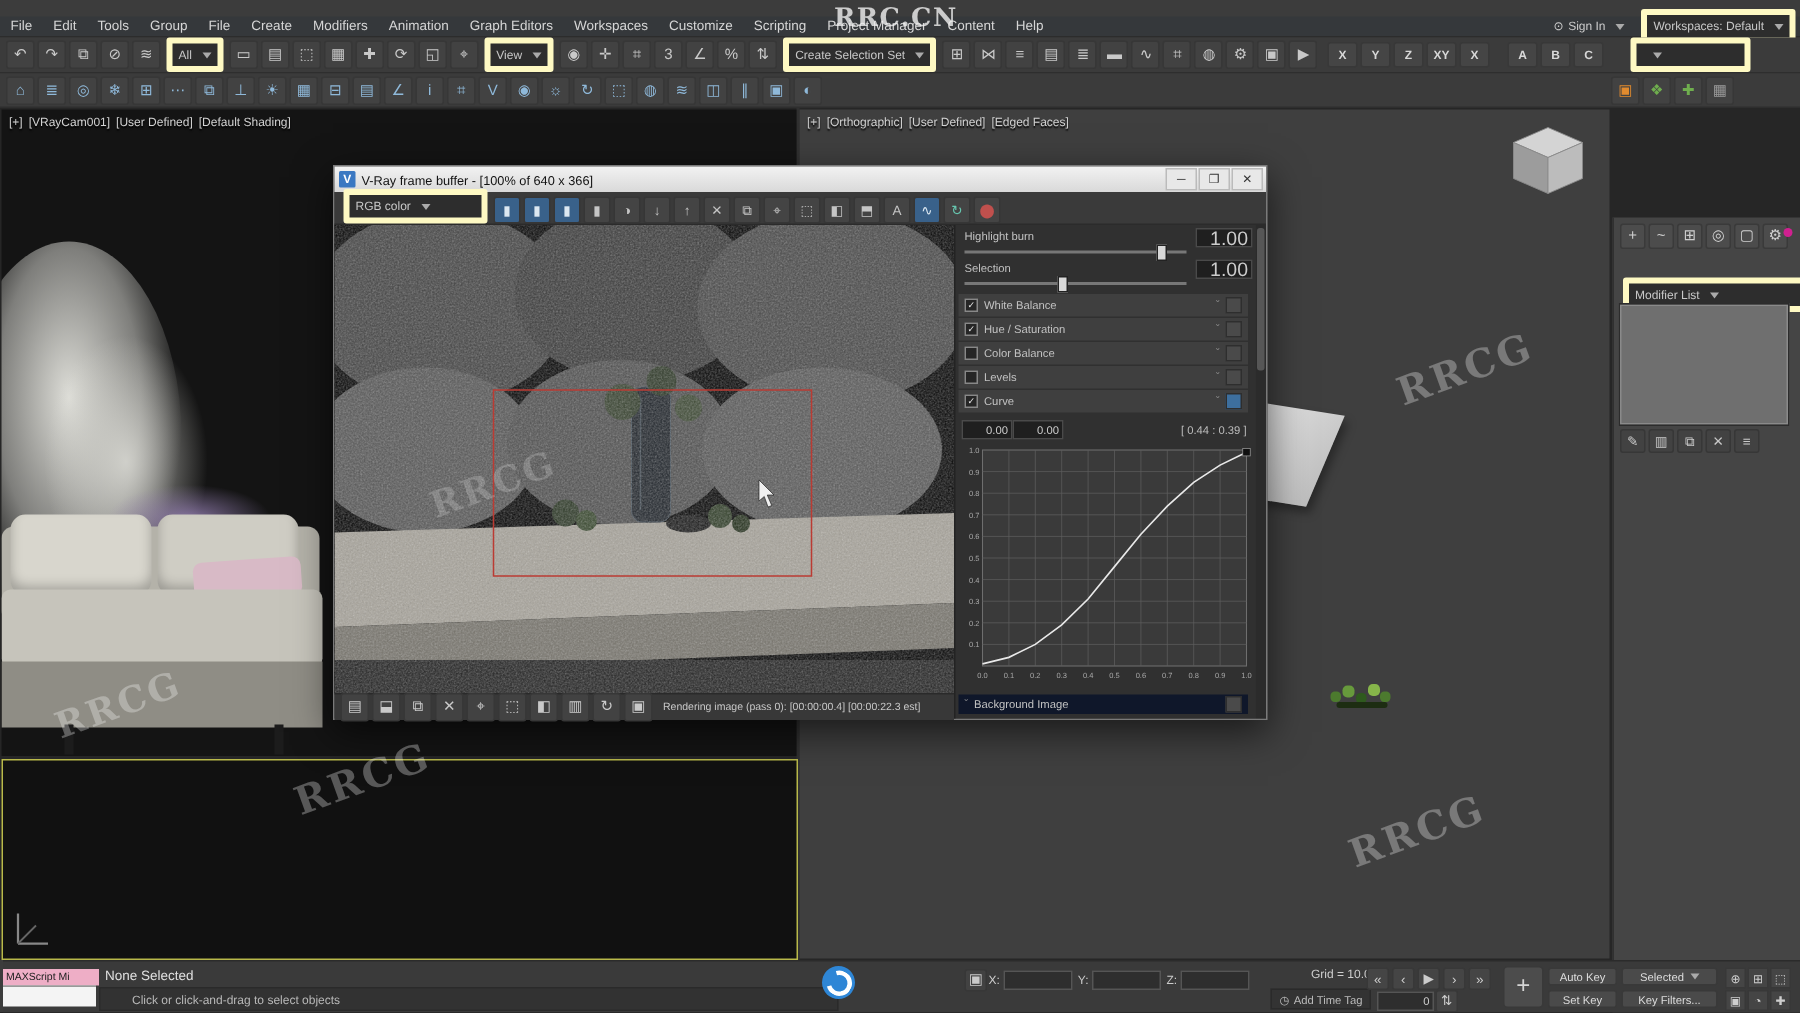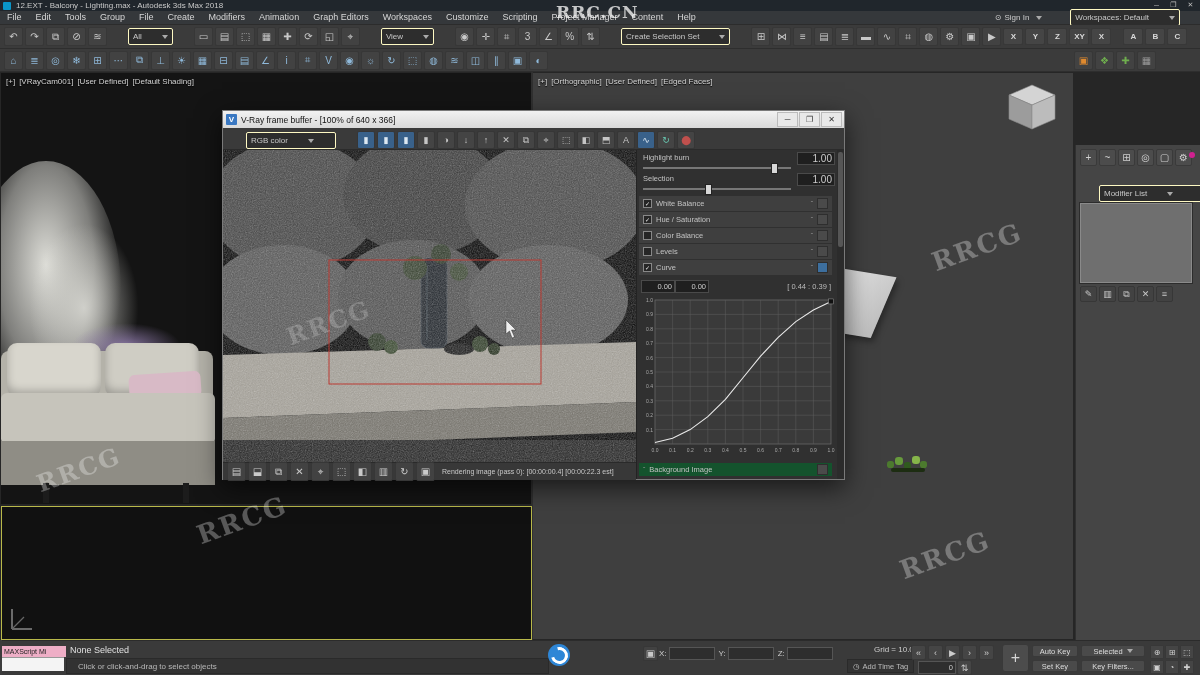--- a/index.html
+++ b/index.html
@@ -20,22 +20,22 @@
   .ws-dd{height:11px;margin-right:6px}
 
   .toolbar{left:0;width:1200px;background:#3b3b3b;border-bottom:1px solid #2e2e2e;display:flex;align-items:center;padding:0 3px;box-sizing:border-box}
   .tb1{top:25px;height:24px}
   .tb2{top:49px;height:23px}
   .ti{width:17px;height:17px;display:flex;align-items:center;justify-content:center;font-size:10px;color:#c9c9c9;
       background:#424242;border:1px solid #373737;border-radius:2px;margin:0 1px;flex:0 0 auto;overflow:hidden}
   .tb2 .ti{color:#8fb9da}
   .lt{min-width:14px;height:15px;padding:0 2px;display:flex;align-items:center;justify-content:center;font-size:8px;font-weight:bold;
       color:#d8d8d8;background:#454545;border:1px solid #383838;border-radius:2px;margin:0 1px;flex:0 0 auto}
-  .dd{height:15px;background:#2d2d2d;border:1px solid #fef9c3;border-radius:2px;color:#c8c8c8;font-size:8px;
-      display:flex;align-items:center;padding:0 4px;margin:0 20px;gap:16px;white-space:nowrap;flex:0 0 auto}
+  .dd{height:15px;background:#2d2d2d;border:4px solid #fef9c3;border-radius:2px;color:#c8c8c8;font-size:8px;
+      display:flex;align-items:center;padding:0 4px;margin:0 3px;gap:3px;white-space:nowrap;flex:0 0 auto}
   .caret{width:0;height:0;border-left:3px solid transparent;border-right:3px solid transparent;border-top:4px solid #aaa;margin-left:4px}
   .push{margin-left:auto}
 
   
   .vp-area{left:0;top:72px;width:1200px;height:568px;background:#262626}
   .vp-tl{left:1px;top:1px;width:530px;height:431px;background:#141414;overflow:hidden}
   .vp-bl{left:1px;top:434px;width:529px;height:132px;background:#111;border:1px solid #b9b94a;overflow:hidden}
   .vp-r{left:533px;top:1px;width:540px;height:566px;background:#3f3f3f;overflow:hidden}
   .vdiv{left:531px;top:0;width:2px;height:568px;background:#303030}
   .vpl{font-size:8px;color:#d2d2d2;margin-right:4px;text-shadow:0 1px 1px #000;white-space:nowrap}
@@ -75,41 +75,41 @@
   .vti{width:16px;height:16px;display:flex;align-items:center;justify-content:center;font-size:9px;color:#c5c5c5;background:#444;border:1px solid #363636;border-radius:2px;margin:0 1px;flex:0 0 auto}
   .vfb-body{display:flex;height:329px}
   .vfb-imgcol{width:413px;display:flex;flex-direction:column}
   .vfb-canvas{width:413px;height:312px;background:#0a0a0a;position:relative}
   .vfb-status{height:17px;background:#383838;border-top:1px solid #2a2a2a;display:flex;align-items:center;padding:0 3px;gap:1px}
   .vfb-stxt{font-size:7px;color:#c8c8c8;margin-left:5px;white-space:nowrap}
   .vfb-right{width:201px;background:#303030;border-left:1px solid #232323;position:relative;font-size:7.5px;color:#c2c2c2}
   .vfb-scroll{width:7px;background:#2b2b2b;position:relative}
   .vfb-thumb{position:absolute;left:1px;top:2px;width:5px;height:95px;background:#565656;border-radius:2px}
   .cc-lbl{position:absolute;left:6px}
-  .cc-val{position:absolute;width:34px;height:11px;background:#1f1f1f;border:1px solid #4a4a4a;color:#ccc;font-size:10px;
+  .cc-val{position:absolute;width:34px;height:11px;background:#1f1f1f;border:1px solid #4a4a4a;color:#ccc;font-size:13px;
           display:flex;align-items:center;justify-content:flex-end;padding-right:2px}
   .cc-track{position:absolute;left:6px;width:148px;height:2px;background:#777}
   .cc-thumb{position:absolute;top:-4px;width:5px;height:9px;background:#d8d8d8;border:1px solid #222}
   .cc-row{position:absolute;left:2px;width:193px;height:15px;background:#3f3f3f;display:flex;align-items:center;padding:0 4px;box-sizing:border-box;gap:4px}
   .cc-chk{width:7px;height:7px;background:#262626;border:1px solid #888;display:flex;align-items:center;justify-content:center;font-size:6px;color:#e8e8e8}
   .cc-name{flex:1}
   .cc-chev{color:#999;font-size:7px}
   .cc-sq{width:9px;height:9px;background:#4a4a4a;border:1px solid #2e2e2e}
   .cc-sq.on{background:#3d6f9e}
   .pt-box{position:absolute;width:30px;height:11px;background:#1f1f1f;border:1px solid #4a4a4a;color:#ccc;
           display:flex;align-items:center;justify-content:flex-end;padding-right:2px;font-size:7.5px}
   .cursor-pos{position:absolute;right:6px;color:#bbb}
-  .bgimg-row{position:absolute;left:2px;bottom:3px;width:193px;height:13px;background:#14532d;display:flex;align-items:center;padding:0 4px;box-sizing:border-box;gap:4px}
+  .bgimg-row{position:absolute;left:2px;bottom:3px;width:193px;height:13px;background:#0f172a;display:flex;align-items:center;padding:0 4px;box-sizing:border-box;gap:4px}
 
   
   .sbar{left:2px;top:640px;width:1200px;height:35px;background:#3a3a3a;border-top:1px solid #2b2b2b}
   .mxs-pink{left:0;top:5px;width:62px;height:11px;background:#eeaec6;color:#222;font-size:7px;display:flex;align-items:center;padding-left:2px}
   .mxs-white{left:0;top:16px;width:62px;height:13px;background:#f4f4f4;border-top:1px solid #999}
   .sel-status{left:68px;top:4px;font-size:9px;color:#e0e0e0}
-  .prompt-strip{left:64px;top:17px;width:470px;height:14px;background:#323232;border:1px solid #2a2a2a;display:flex;align-items:center;padding-left:11px;font-size:8px;color:#b8b8b8}
+  .prompt-strip{left:64px;top:17px;width:470px;height:14px;background:#323232;border:1px solid #2a2a2a;display:flex;align-items:center;padding-left:21px;font-size:8px;color:#b8b8b8}
   .coordbox{height:11px;background:#2e2e2e;border:1px solid #555;width:44px;margin-right:4px}
   .coord-lbl{font-size:8px;color:#ccc;margin-right:2px}
   .grid-txt{left:872px;top:4px;font-size:8px;color:#cfcfcf}
   .addtag{left:845px;top:18px;height:12px;background:#333;border:1px solid #2a2a2a;display:flex;align-items:center;padding:0 5px;font-size:7.5px;color:#bbb;gap:3px}
   .tp{width:13px;height:13px;display:flex;align-items:center;justify-content:center;font-size:9px;color:#ccc;background:#454545;border:1px solid #383838;margin:0 1px;border-radius:2px}
   .bigkey{left:1000px;top:3px;width:25px;height:26px;background:#4c4c4c;border:1px solid #393939;border-radius:3px;display:flex;align-items:center;justify-content:center;font-size:16px;color:#d5d5d5}
   .kbtn{height:12px;background:#4a4a4a;border:1px solid #393939;border-radius:2px;display:flex;align-items:center;justify-content:center;font-size:7.5px;color:#ddd;padding:0 3px;box-sizing:border-box}
   .nv{width:12px;height:12px;display:flex;align-items:center;justify-content:center;font-size:8px;color:#cfcfcf;background:#454545;border:1px solid #383838;margin:0;border-radius:1px}
   .timebox{width:34px;height:11px;background:#2e2e2e;border:1px solid #555;color:#ccc;font-size:7.5px;display:flex;align-items:center;justify-content:flex-end;padding-right:2px}
 
@@ -124,29 +124,20 @@
   .wm-d5{left:35px;top:455px;font-size:24px;transform:rotate(-20deg)}
   .wm-bottom{left:576px;top:641px;font-size:23px;color:rgba(255,255,255,.85);letter-spacing:4px;z-index:96}
   .wm-logo{position:absolute;left:548px;top:644px;width:22px;height:22px;border-radius:50%;background:#2e86d6;z-index:96;display:flex;align-items:center;justify-content:center}
   .wm-logo-arc{width:11px;height:11px;border:3px solid #fff;border-left-color:transparent;border-radius:50%;transform:rotate(30deg)}
 </style>
 </head>
 <body>
 
 <div class="screen">
 
-  <div class="abs titlebar">
-    <div class="appicon"></div>
-    <span class="title-text">12.EXT - Balcony - Lighting.max - Autodesk 3ds Max 2018</span>
-    <div class="winctl">
-        <span class="wc">─</span>
-        <span class="wc">❐</span>
-        <span class="wc">✕</span>
-      </div>
-  </div>
 
   <div class="abs menubar">
     <span style="display:flex">
         <span class="mi">File</span>
         <span class="mi">Edit</span>
         <span class="mi">Tools</span>
         <span class="mi">Group</span>
         <span class="mi">File</span>
         <span class="mi">Create</span>
         <span class="mi">Modifiers</span>

